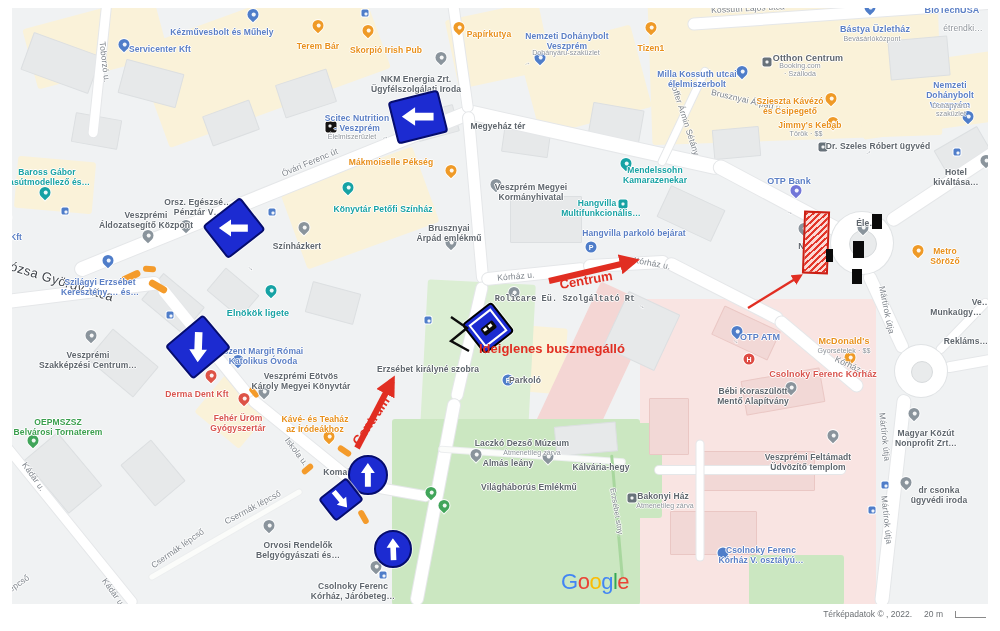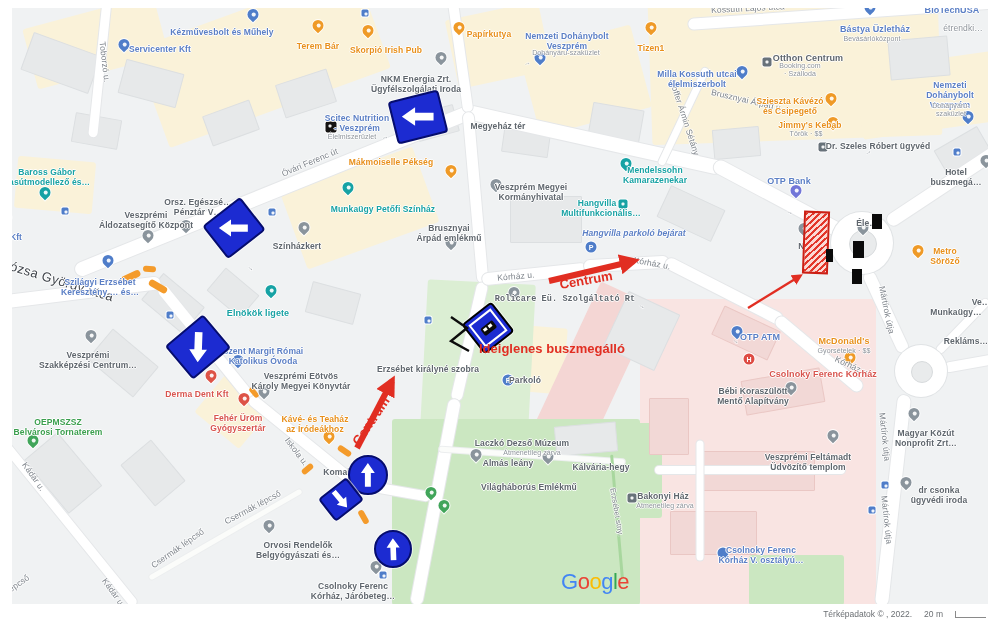--- a/index.html
+++ b/index.html
@@ -315,33 +315,33 @@
 és Csipegető</div>
         <div class="lbl orange" style="left: 810px; top: 126px; transform: translate(-50%, -50%) rotate(0deg);">Jimmy's Kebab</div>
         <div class="lbl gsm" style="left: 806px; top: 134px; font-size: 7px; transform: translate(-50%, -50%) rotate(0deg);">Török · $$</div>
         <div class="lbl gray" style="left: 878px; top: 147px; transform: translate(-50%, -50%) rotate(0deg);">Dr. Szeles Róbert ügyvéd</div>
         <div class="lbl blue" style="left: 950px; top: 96px; transform: translate(-50%, -50%) rotate(0deg);">Nemzeti Dohánybolt
 Veszprém</div>
         <div class="lbl gsm" style="left: 951px; top: 110px; font-size: 7px; transform: translate(-50%, -50%) rotate(0deg);">Dohányáru-szaküzlet</div>
         <div class="lbl teal" style="left: 655px; top: 176px; transform: translate(-50%, -50%) rotate(0deg);">Mendelssohn
 Kamarazenekar</div>
         <div class="lbl blue" style="left: 789px; top: 181px; font-size: 9px; transform: translate(-50%, -50%) rotate(0deg);">OTP Bank</div>
-        <div class="lbl gray" style="left: 956px; top: 178px; transform: translate(-50%, -50%) rotate(0deg);">Hotel buszmegá…</div>
+        <div class="lbl gray" style="left: 956px; top: 178px; transform: translate(-50%, -50%) rotate(0deg);">Hotel kiváltása…</div>
         <div class="lbl gray" style="left: 416px; top: 85px; transform: translate(-50%, -50%) rotate(0deg);">NKM Energia Zrt.
 Ügyfélszolgálati Iroda</div>
         <div class="lbl blue" style="left: 357px; top: 124px; transform: translate(-50%, -50%) rotate(0deg);">Scitec Nutrition
 - Veszprém</div>
         <div class="lbl gsm" style="left: 352px; top: 137px; font-size: 7px; transform: translate(-50%, -50%) rotate(0deg);">Élelmiszerüzlet</div>
         <div class="lbl orange" style="left: 391px; top: 163px; transform: translate(-50%, -50%) rotate(0deg);">Mákmoiselle Pékség</div>
-        <div class="lbl teal" style="left: 383px; top: 210px; transform: translate(-50%, -50%) rotate(0deg);">Munkaügy Petőfi Színház</div>
+        <div class="lbl teal" style="left: 383px; top: 210px; transform: translate(-50%, -50%) rotate(0deg);">Könyvtár Petőfi Színház</div>
         <div class="lbl gray" style="left: 531px; top: 193px; transform: translate(-50%, -50%) rotate(0deg);">Veszprém Megyei
 Kormányhivatal</div>
         <div class="lbl teal" style="left: 597px; top: 204px; transform: translate(-50%, -50%) rotate(0deg);">Hangvilla</div>
         <div class="lbl teal" style="left: 601px; top: 214px; transform: translate(-50%, -50%) rotate(0deg);">Multifunkcionális…</div>
-        <div class="lbl blue" style="left: 634px; top: 234px; transform: translate(-50%, -50%) rotate(0deg); font-style: italic;">Hangvilla parkoló bejárat</div>
+        <div class="lbl blue" style="left: 634px; top: 234px; transform: translate(-50%, -50%) rotate(0deg);">Hangvilla parkoló bejárat</div>
         <div class="lbl gray" style="left: 449px; top: 234px; transform: translate(-50%, -50%) rotate(0deg);">Brusznyai
 Árpád emlékmű</div>
         <div class="lbl gray" style="left: 297px; top: 247px; transform: translate(-50%, -50%) rotate(0deg);">Színházkert</div>
         <div class="lbl gray" style="left: 198px; top: 208px; transform: translate(-50%, -50%) rotate(0deg);">Orsz. Egészsé…
 Pénztár V…</div>
         <div class="lbl gray" style="left: 146px; top: 221px; transform: translate(-50%, -50%) rotate(0deg);">Veszprémi
 Áldozatsegítő Központ</div>
         <div class="lbl blue" style="left: 100px; top: 288px; transform: translate(-50%, -50%) rotate(0deg);">Szilágyi Erzsébet
 Keresztény … és…</div>
         <div class="lbl teal" style="left: 258px; top: 313px; font-size: 9px; transform: translate(-50%, -50%) rotate(0deg);">Elnökök ligete</div>

